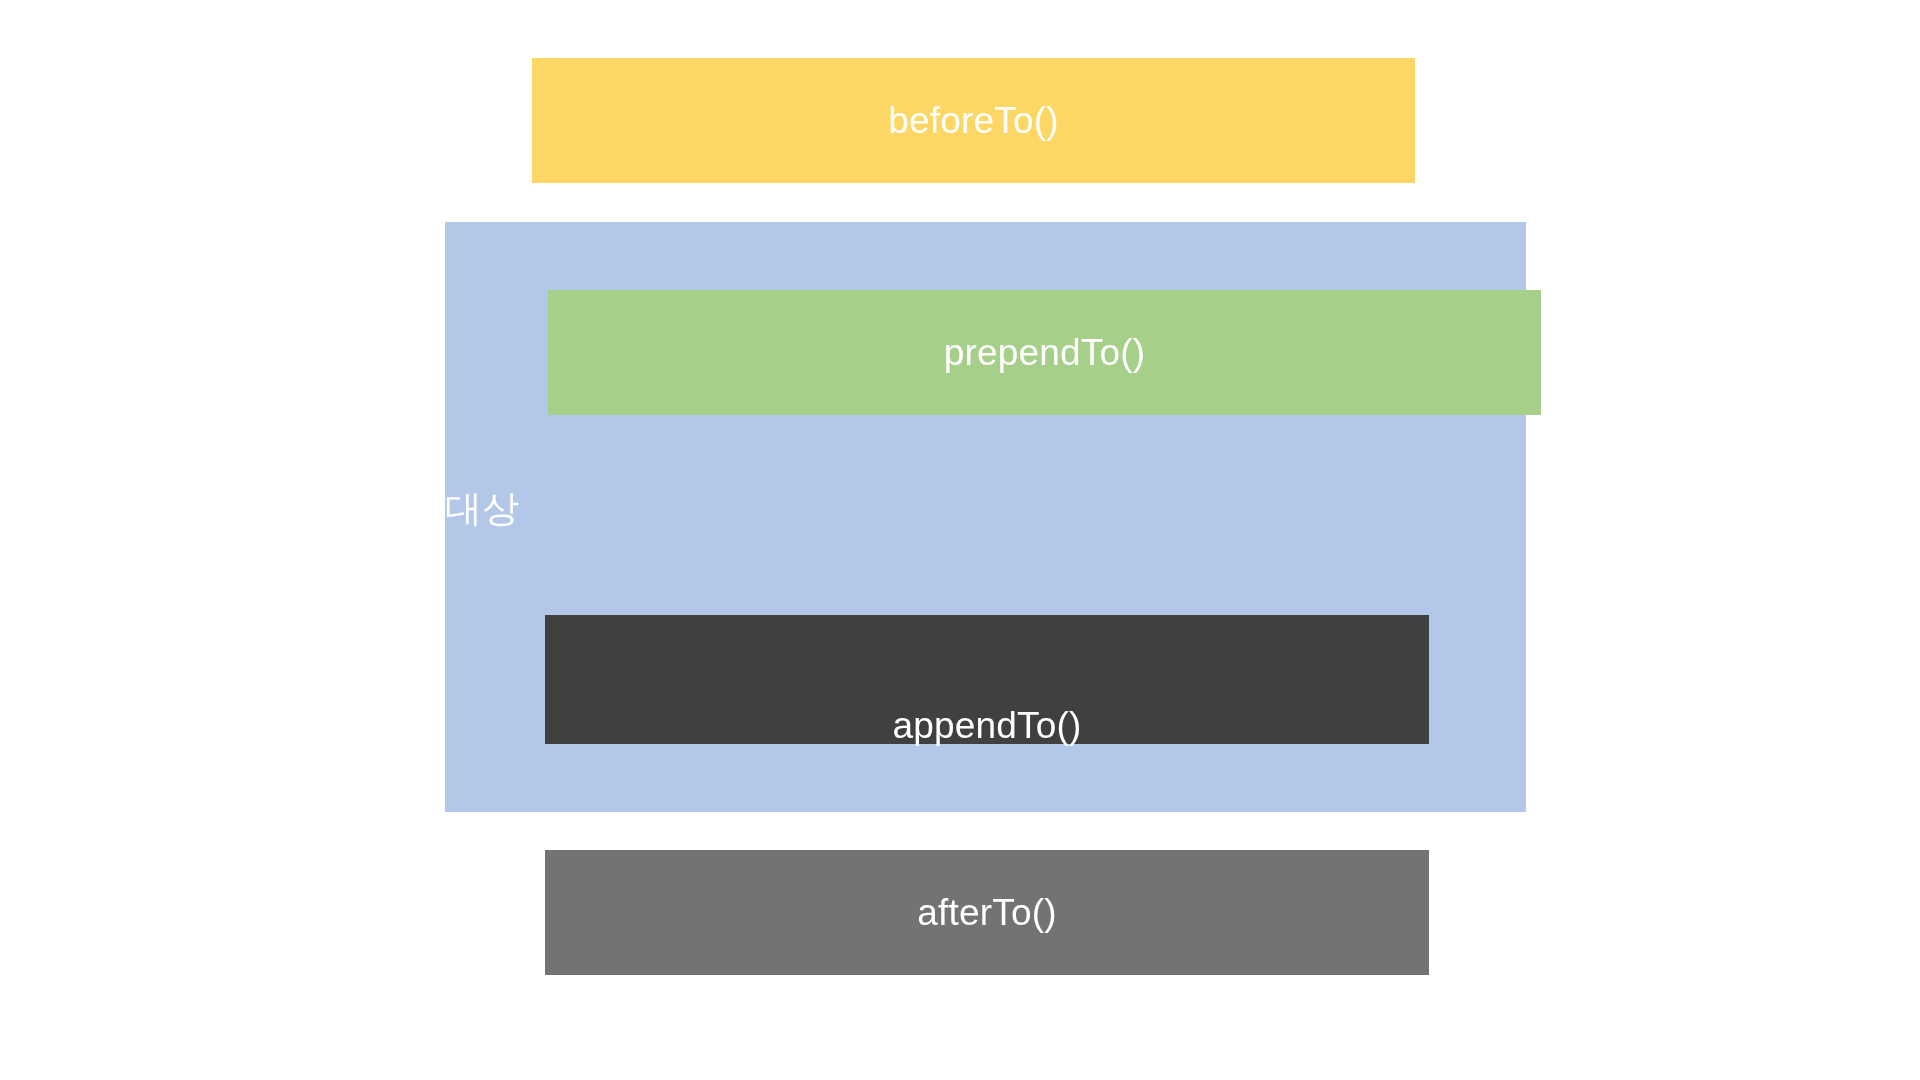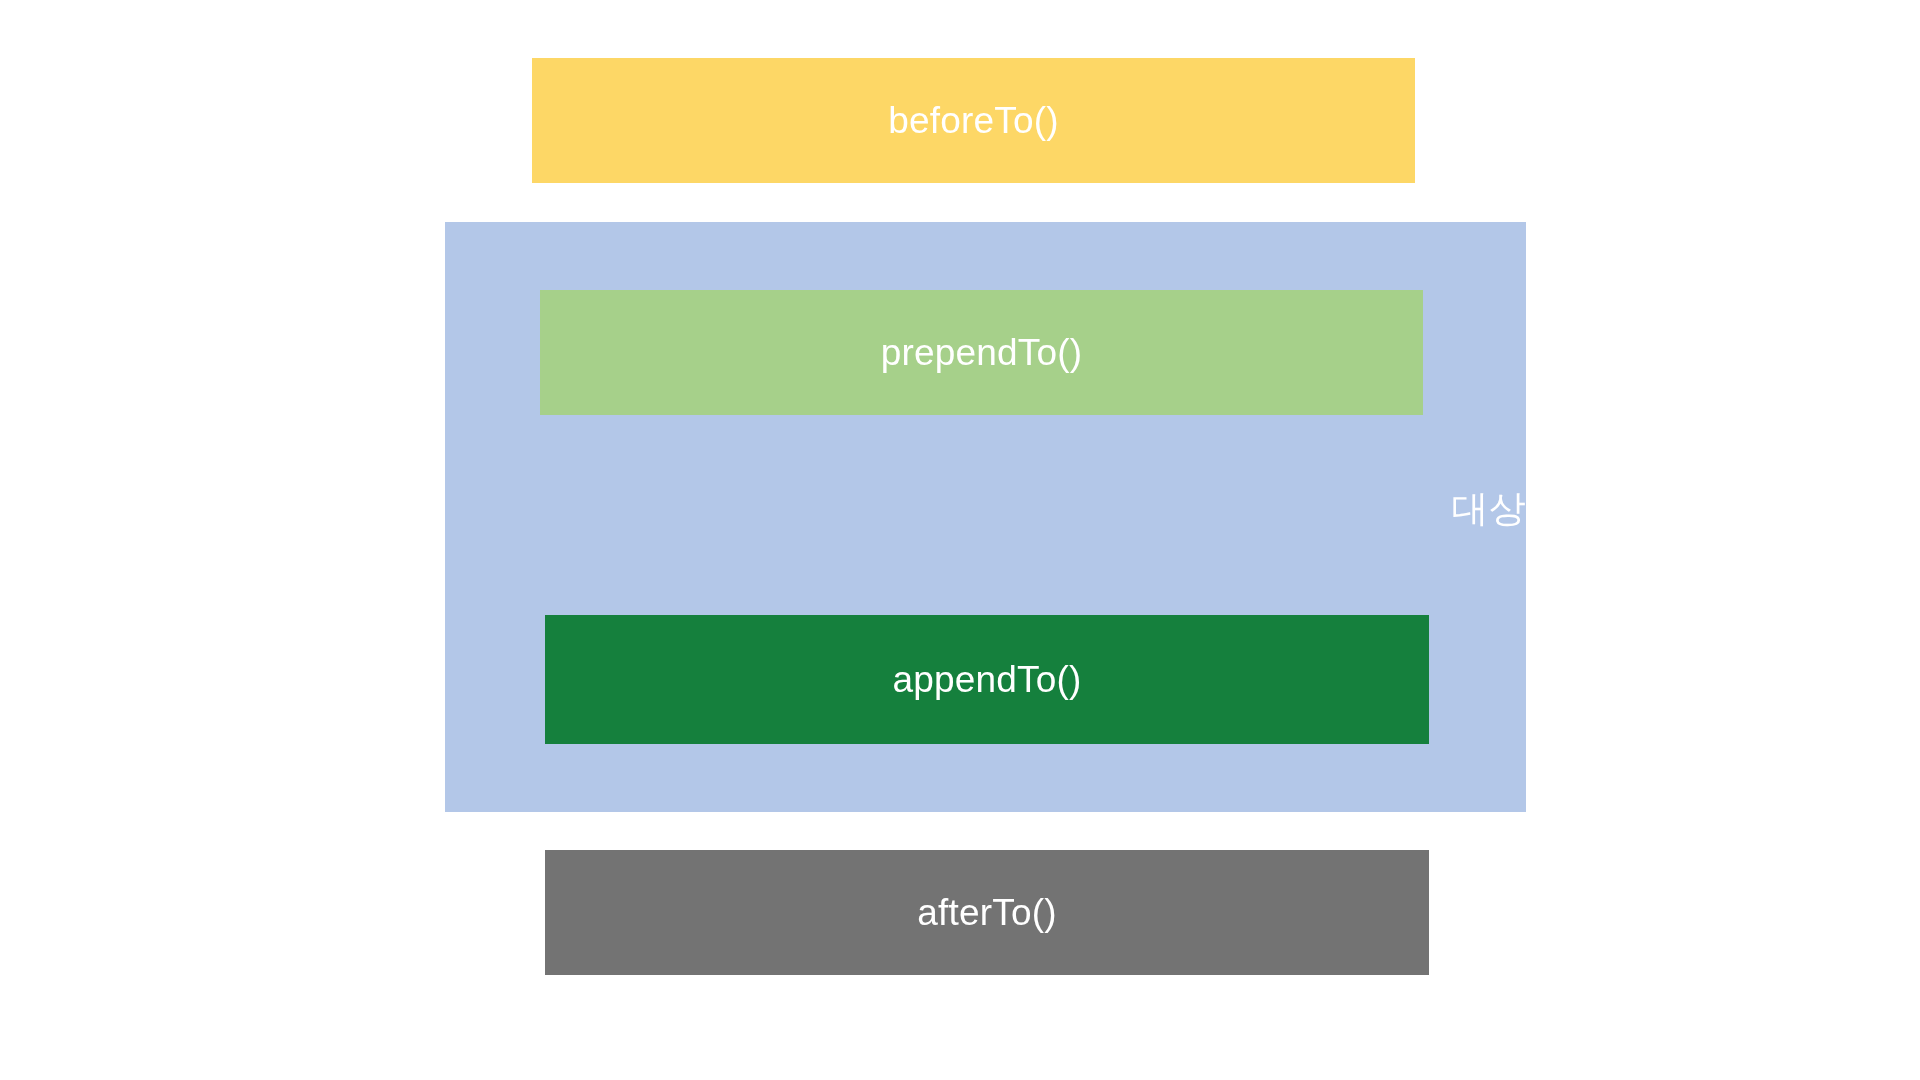--- a/index.html
+++ b/index.html
@@ -55,41 +55,42 @@
   .block--target {
     left: 412px;
     top: 222px;
     width: 1081px;
     height: 590px;
     background: #b3c7e8;
     display: block;
   }
 
   .block--prepend-to {
-    left: 95px;   
+    left: 103px;   
     top: 68px;    
-    width: 883px;
+    width: 993px;
     height: 125px;
     background: #a6d08a;
   }
 
   .block--append-to {
     left: 100px;  
     top: 393px;   
     width: 884px;
     height: 129px;
-    background: #15803d;
+    background: #404040;
+    align-items: flex-end;
   }
 
   .target-caption {
     position: absolute;
     left: 0;
     top: 268px;   
     width: 1081px;
-    text-align: right;
+    text-align: left;
   }
 
   .target-caption .block-label {
     display: inline-block;
   }
 
   .block--after-to {
     left: 512px;
     top: 850px;
     width: 884px;

